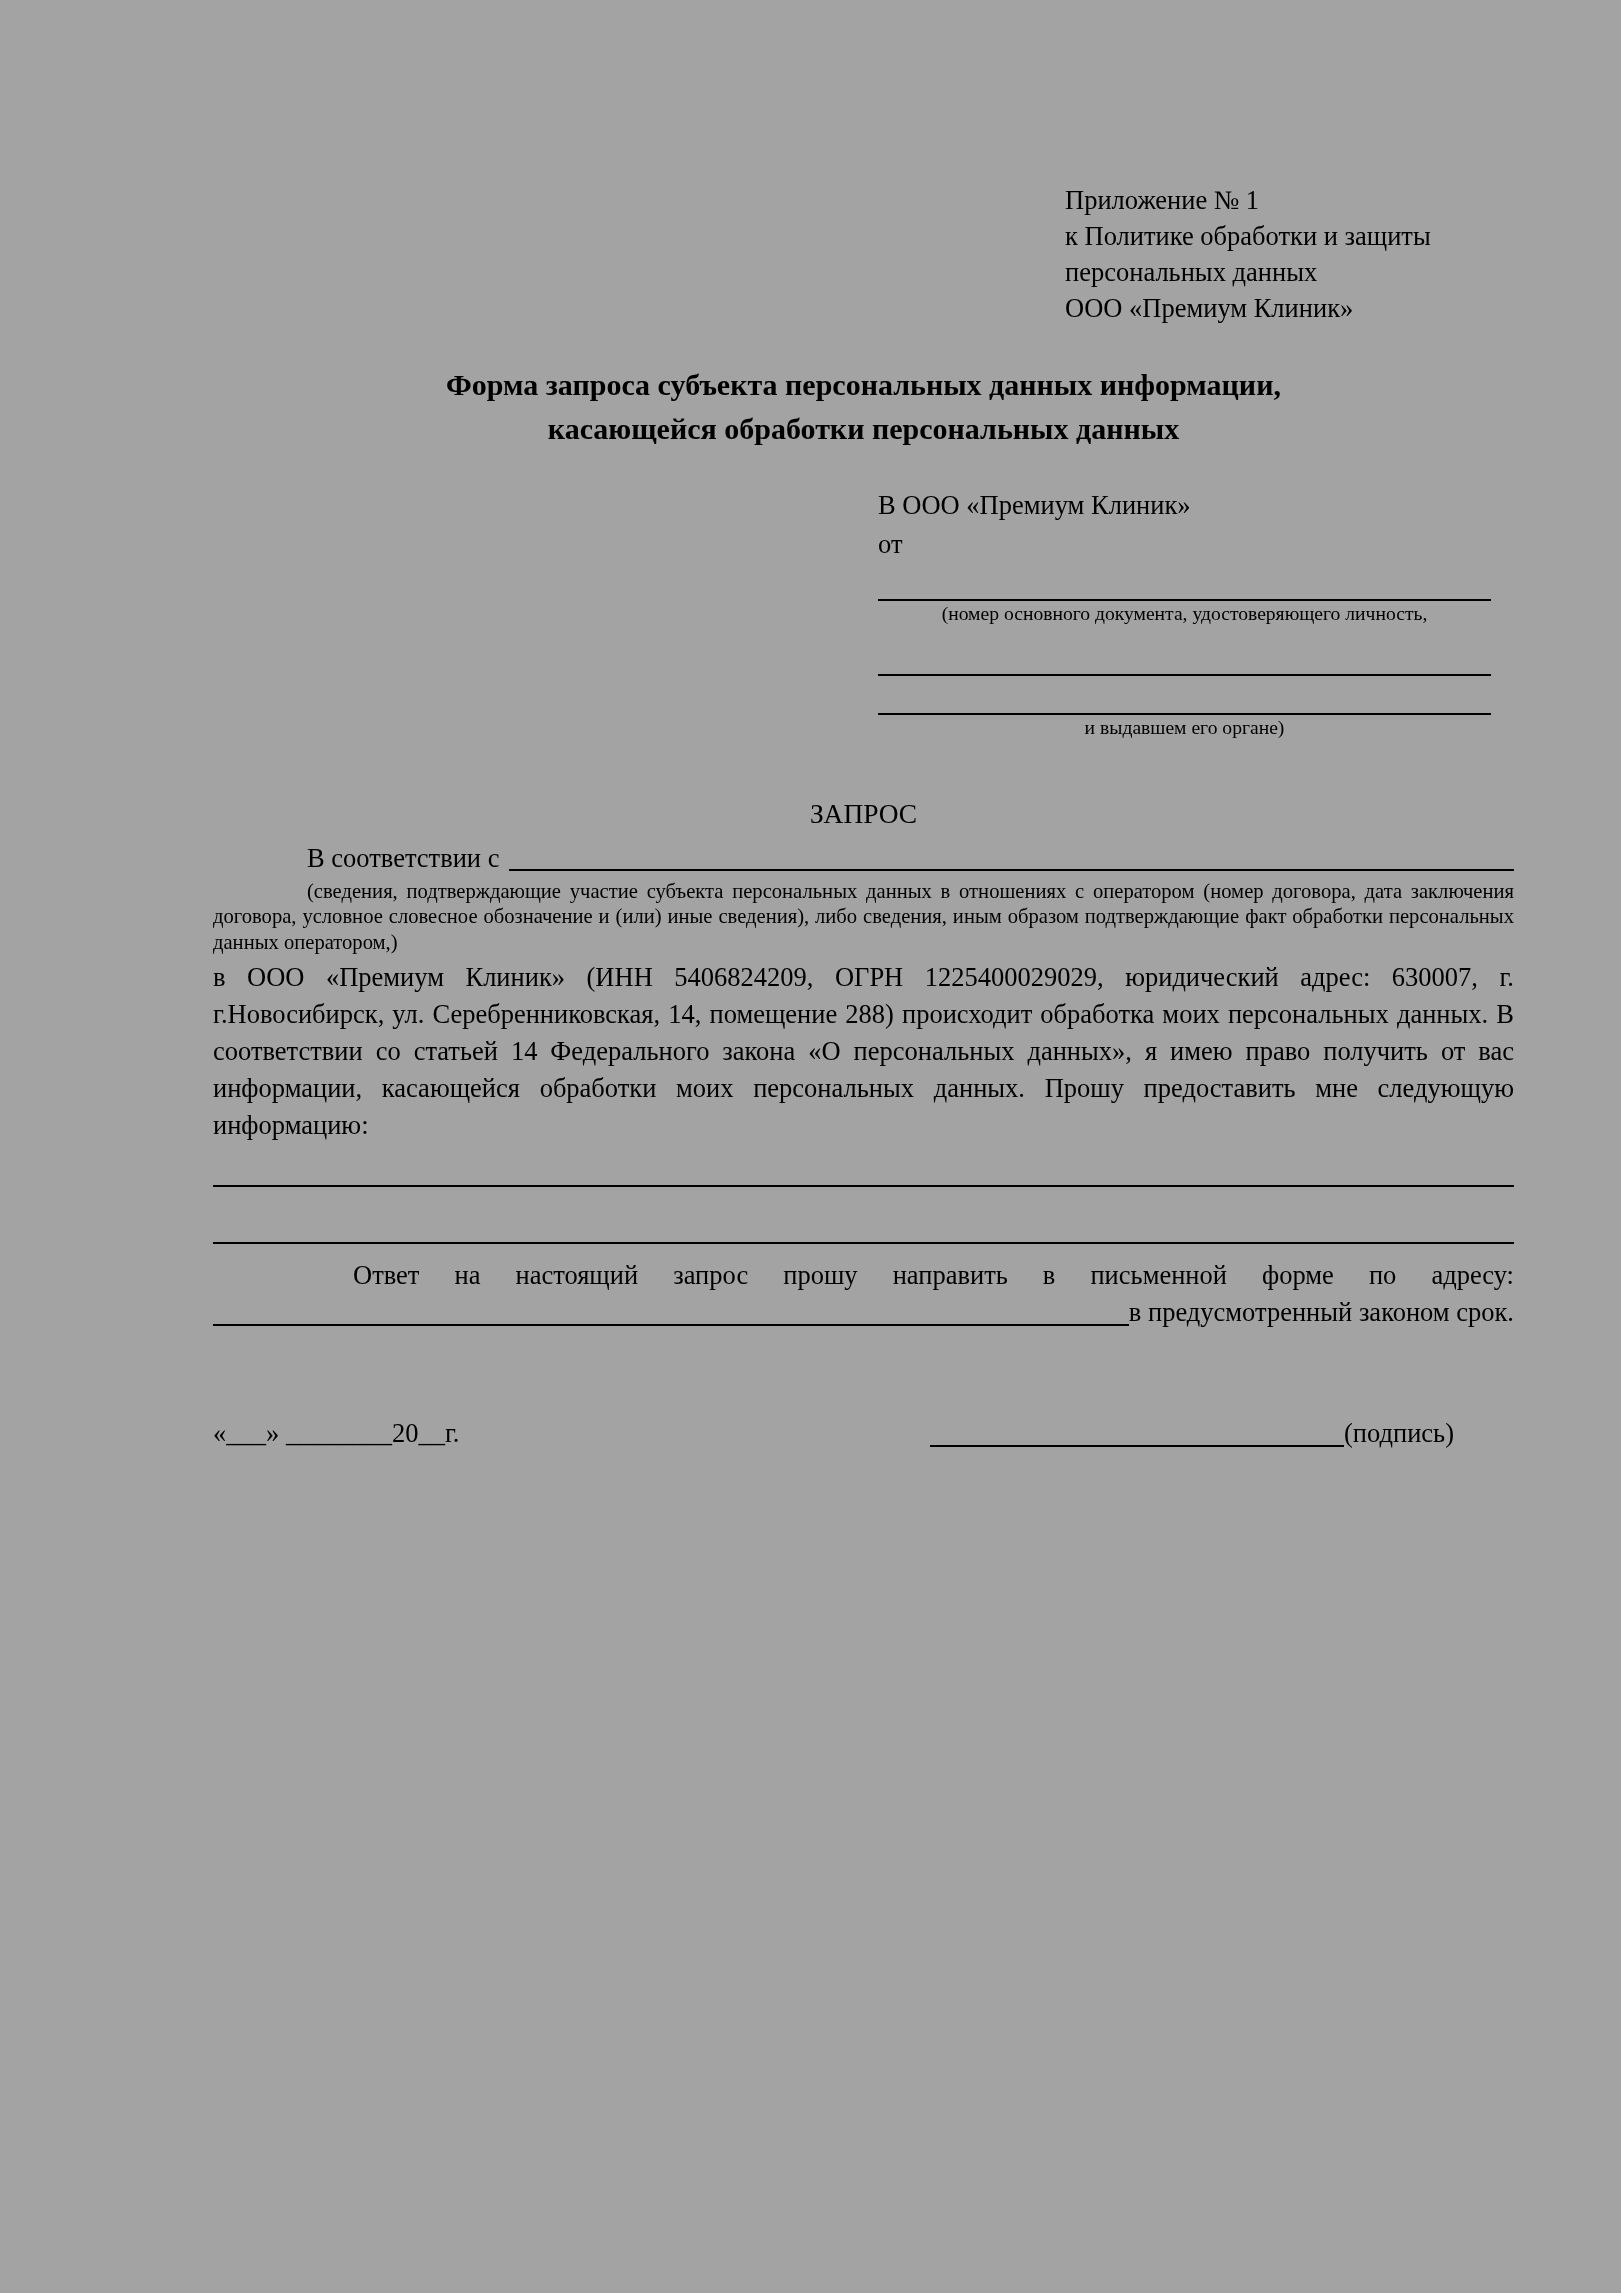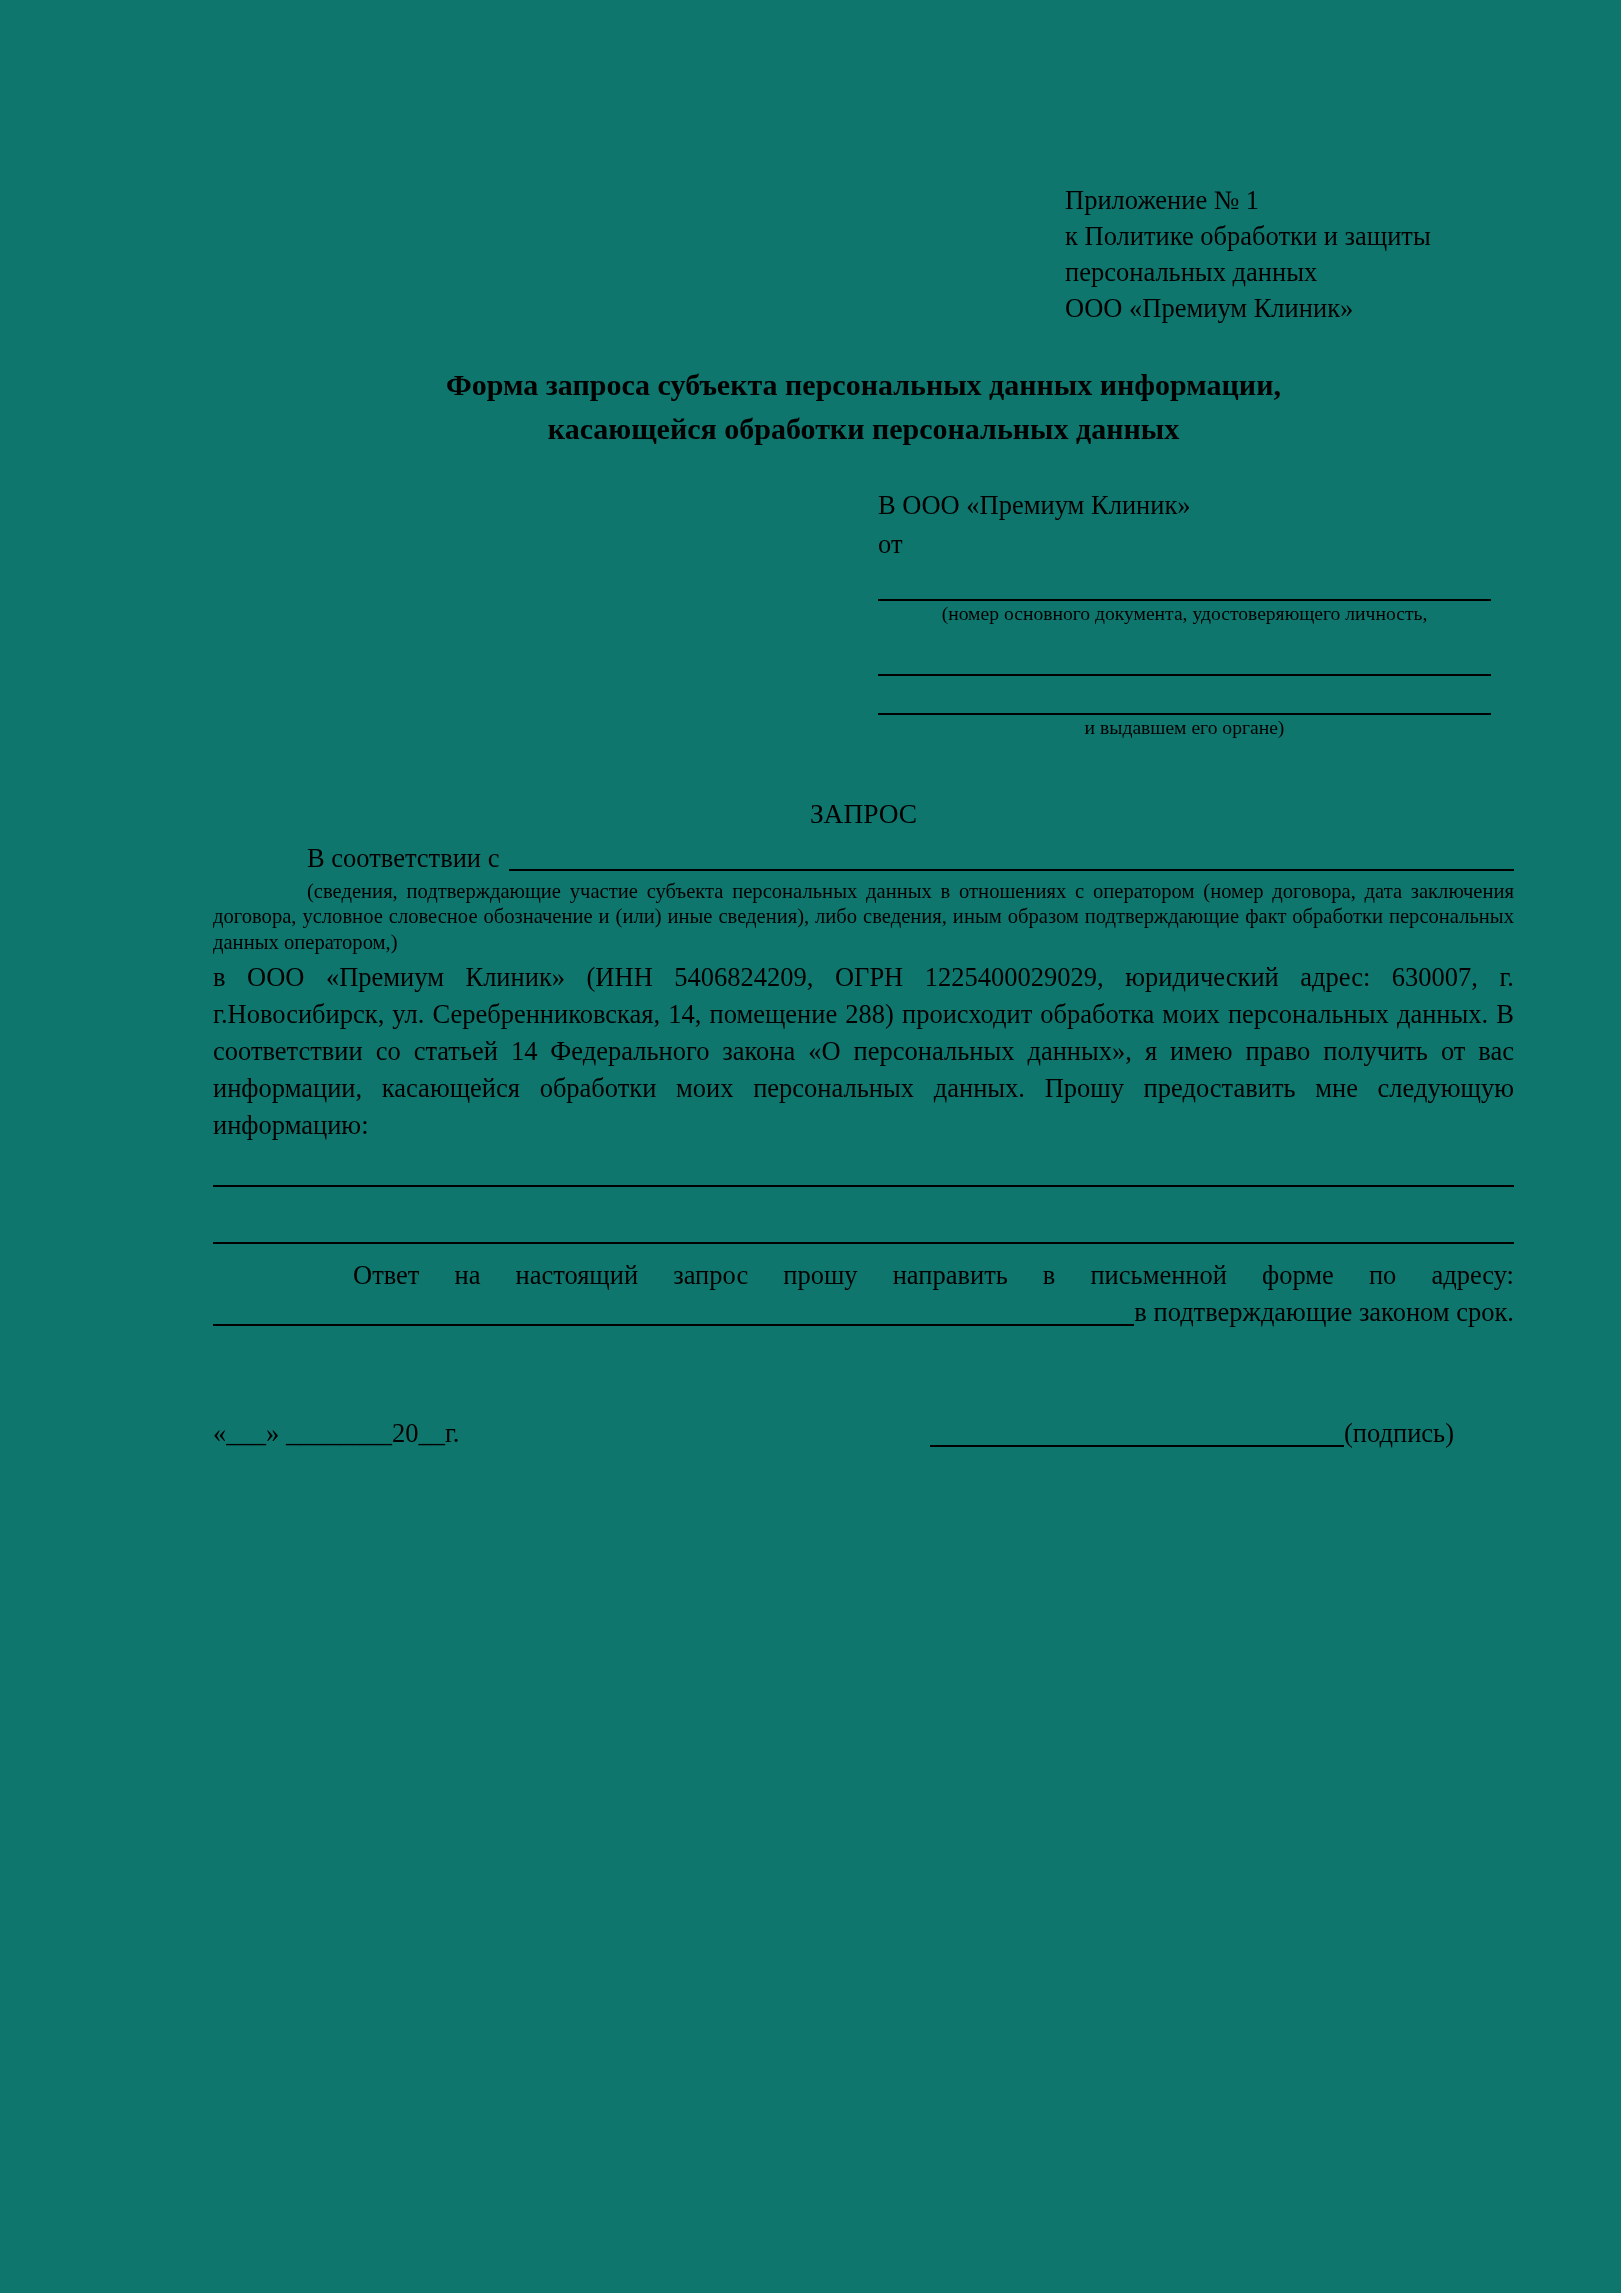--- a/index.html
+++ b/index.html
@@ -1,19 +1,19 @@
 <!DOCTYPE html>
 <html lang="ru"><head>
 <meta charset="utf-8">
 <style>
   html,body{margin:0;padding:0;background:#888;}
   .page{
     position:relative;
     width:1621px;height:2294px;
-    background:#0f766e;
+    background:#a3a3a3;
     color:#000;
     font-family:"Liberation Serif","DejaVu Serif",serif;
     font-size:26.5px;
     box-sizing:border-box;
     padding:0 107px 0 213px;
     overflow:hidden;
   }
   .content{width:100%;}
 
   
@@ -189,21 +189,21 @@
     <div class="legal-note">(сведения, подтверждающие участие субъекта персональных данных в отношениях с оператором (номер договора, дата заключения договора, условное словесное обозначение и (или) иные сведения), либо сведения, иным образом подтверждающие факт обработки персональных данных оператором,)</div>
 
     <div class="request-body">в ООО «Премиум Клиник» (ИНН 5406824209, ОГРН 1225400029029, юридический адрес: 630007, г. г.Новосибирск, ул. Серебренниковская, 14, помещение 288) происходит обработка моих персональных данных. В соответствии со статьей 14 Федерального закона «О персональных данных», я имею право получить от вас информации, касающейся обработки моих персональных данных. Прошу предоставить мне следующую информацию:</div>
 
     <div class="blank-line bl1"></div>
     <div class="blank-line bl2"></div>
 
     <div class="answer-first">Ответ на настоящий запрос прошу направить в письменной форме по адресу:</div>
     <div class="answer-second">
       <span class="grow-line"></span>
-      <span class="tail">в подтверждающие законом срок.</span>
+      <span class="tail">в предусмотренный законом срок.</span>
     </div>
 
     <div class="footer-row">
       <span class="date-ph">«___» ________20__г.</span>
       <span class="sign-group">
         <span class="sign-line"></span>
         <span class="sign-cap">(подпись)</span>
       </span>
     </div>
 

